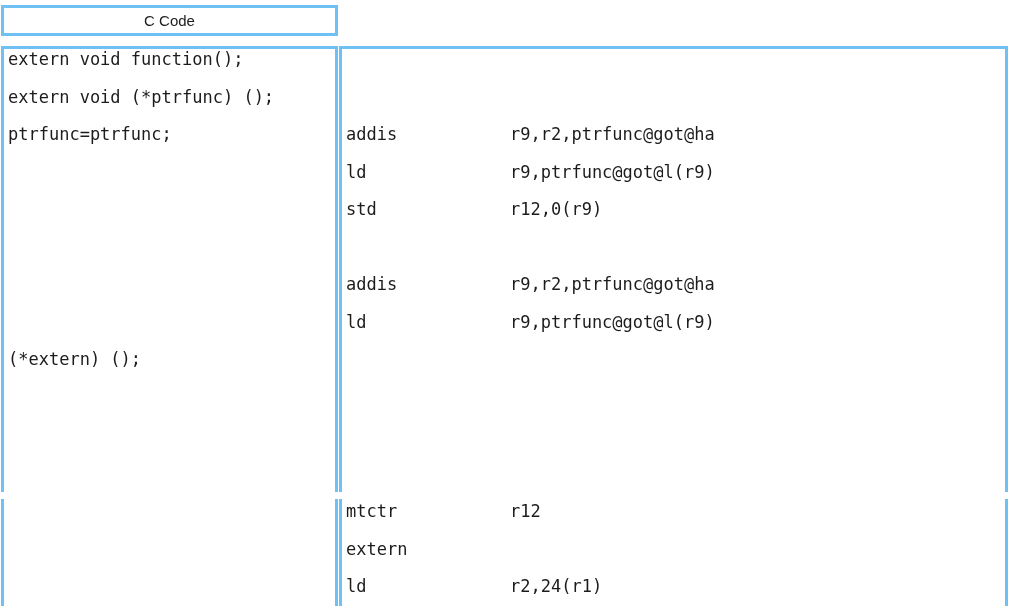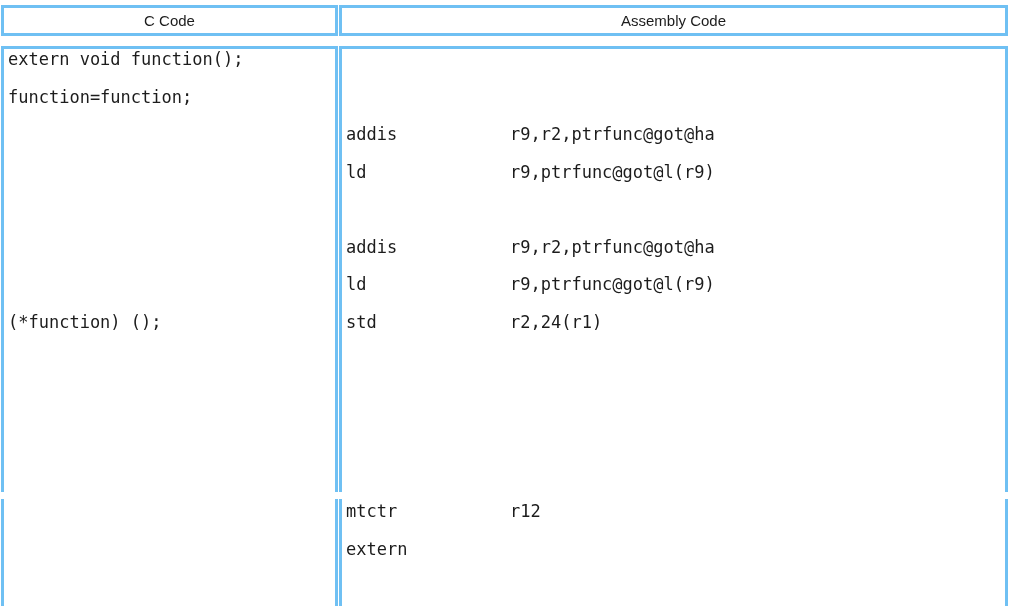--- a/index.html
+++ b/index.html
@@ -67,83 +67,82 @@
 </style>
 </head>
 <body>
 
 <div class="table">
 
   <div class="row header-row">
     <div class="cell hdr c-col">
       <span>C Code</span>
     </div>
-    <div class="cell hdr a-col">
-      <span>Assembly Code</span>
-    </div>
   </div>
 
   <div class="row body-row1">
     <div class="cell r1 c-col">
       <div class="code-block">
 
           <div class="line"><span class="op">extern void function();</span></div>
 
+          <div class="line"><span class="op">extern void (*ptrfunc) ();</span></div>
 
-          <div class="line"><span class="op">function=function;</span></div>
+          <div class="line"><span class="op">ptrfunc=ptrfunc;</span></div>
 
           <div class="line"><span class="op"></span></div>
 
           <div class="line"><span class="op"></span></div>
 
           <div class="line"><span class="op"></span></div>
 
           <div class="line"><span class="op"></span></div>
 
           <div class="line"><span class="op"></span></div>
 
-          <div class="line"><span class="op">(*function) ();</span></div>
+          <div class="line"><span class="op">(*extern) ();</span></div>
         </div>
     </div>
     <div class="cell r1 a-col">
       <div class="code-block">
 
           <div class="line"><span class="mn"></span><span class="op"></span></div>
 
           <div class="line"><span class="mn"></span><span class="op"></span></div>
 
           <div class="line"><span class="mn">addis</span><span class="op">r9,r2,ptrfunc@got@ha</span></div>
 
           <div class="line"><span class="mn">ld</span><span class="op">r9,ptrfunc@got@l(r9)</span></div>
 
 
 
+          <div class="line"><span class="mn">std</span><span class="op">r12,0(r9)</span></div>
 
           <div class="line"><span class="mn"></span><span class="op"></span></div>
 
           <div class="line"><span class="mn">addis</span><span class="op">r9,r2,ptrfunc@got@ha</span></div>
 
           <div class="line"><span class="mn">ld</span><span class="op">r9,ptrfunc@got@l(r9)</span></div>
 
 
-          <div class="line"><span class="mn">std</span><span class="op">r2,24(r1)</span></div>
         </div>
     </div>
   </div>
 
   <div class="row body-row2">
     <div class="cell r2 c-col">
       <div class="code-block">
         
       </div>
     </div>
     <div class="cell r2 a-col">
       <div class="code-block">
 
           <div class="line"><span class="mn">mtctr</span><span class="op">r12</span></div>
 
           <div class="line"><span class="mn">extern</span><span class="op"></span></div>
 
+          <div class="line"><span class="mn">ld</span><span class="op">r2,24(r1)</span></div>
         </div>
     </div>
   </div>
 
 </div>
 
 </body></html>

